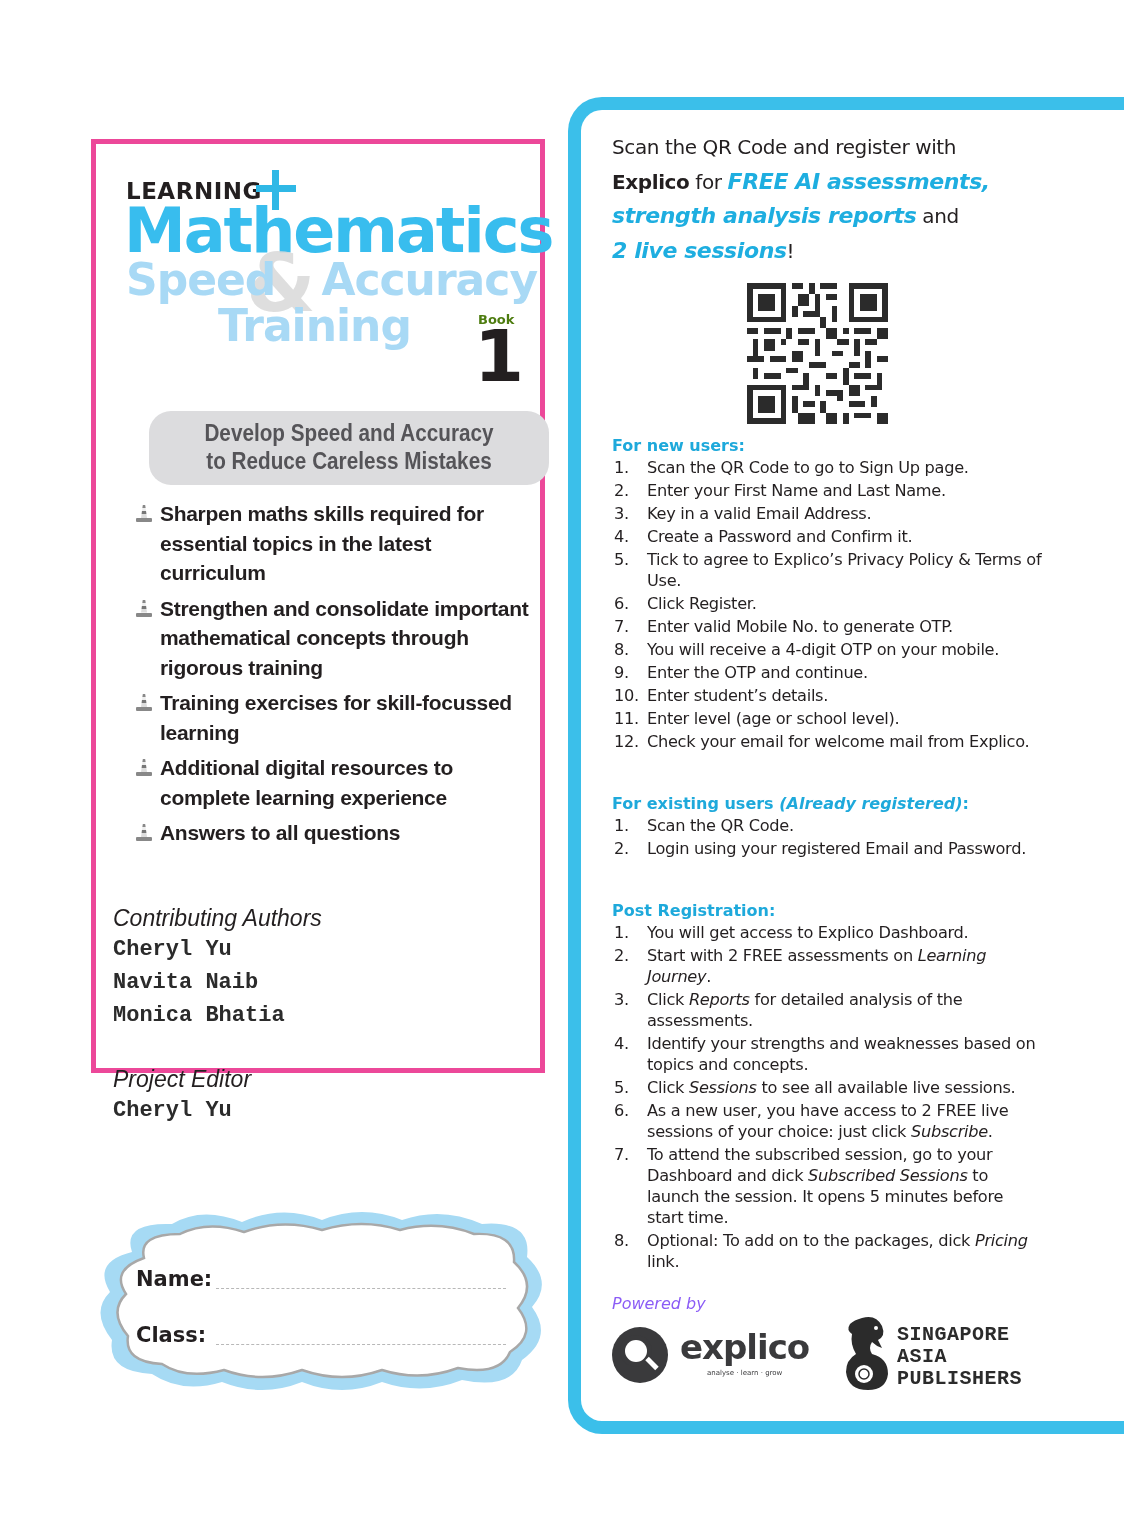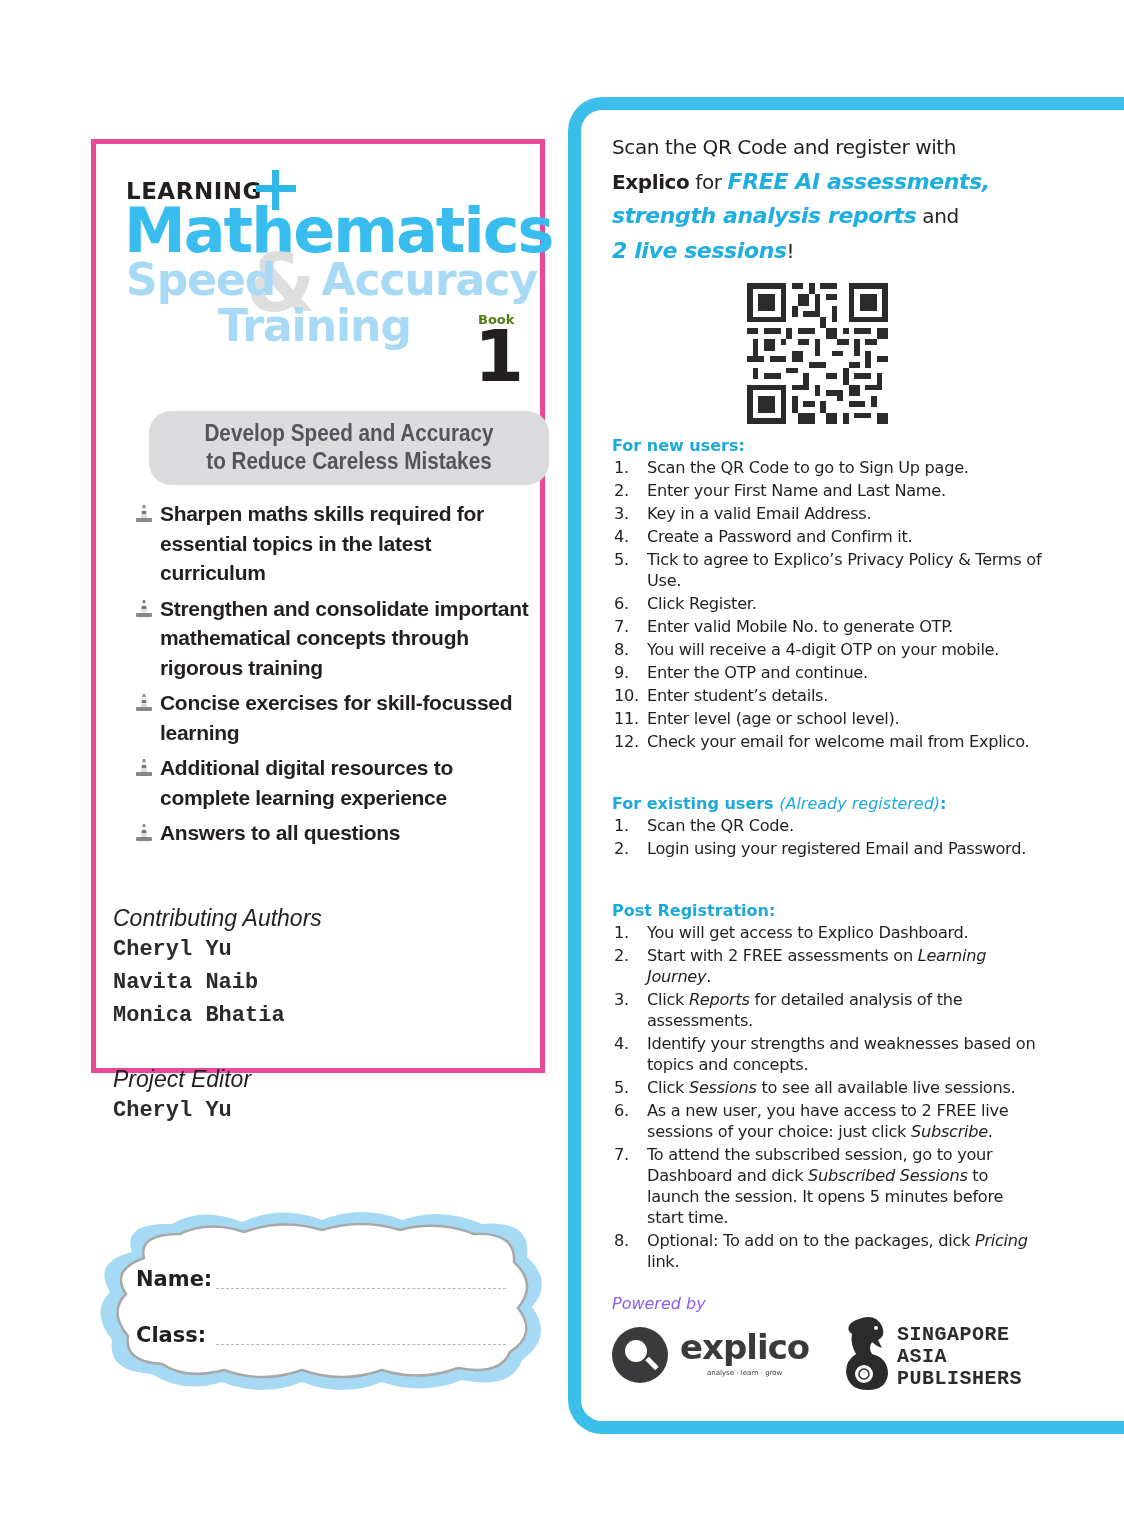--- a/index.html
+++ b/index.html
@@ -45,21 +45,21 @@
   .panel { position: absolute; left: 568px; top: 97px; width: 600px; height: 1337px; border: 13px solid #3bbfea; border-right: none; border-radius: 34px 0 0 34px; box-sizing: border-box; }
   .panel-content { position: absolute; left: 612px; top: 130px; width: 470px; }
   .intro { font-family: "DejaVu Sans", sans-serif; font-size: 20px; line-height: 34.5px; color: #231f20; letter-spacing: -0.4px; }
   .intro .brand-word { font-weight: bold; }
   .intro .hl { color: #1eaee0; font-weight: bold; font-size: 22px; font-style: italic; }
 
   .qr { position: absolute; left: 747px; top: 283px; width: 141px; height: 141px; }
 
   .section { position: absolute; left: 612px; width: 430px; font-family: "DejaVu Sans", sans-serif; }
   .sec-head { font-weight: bold; font-size: 16px; color: #1ea9db; line-height: 22px; }
-  .sec-head em { font-weight: normal; text-align: right; }
+  .sec-head em { font-weight: bold; text-align: right; }
   ol.steps { list-style: none; margin: 0; padding: 0; }
   ol.steps li { position: relative; padding-left: 35px; font-size: 16.2px; line-height: 21px; color: #231f20; margin-bottom: 2px; letter-spacing: -0.3px; }
   ol.steps li .num { position: absolute; left: 2px; top: 0; }
 
   .powered { position: absolute; left: 612px; top: 1294px; font-family: "DejaVu Sans", sans-serif; font-style: italic; font-size: 16px; color: #8b5cf6; }
   .explico-logo { position: absolute; left: 612px; top: 1323px; width: 200px; height: 60px; }
   .explico-icon { position: absolute; left: 0; top: 4px; width: 56px; height: 56px; border-radius: 50%; background: #3a3a3c; }
   .explico-icon:before { content: ""; position: absolute; left: 13px; top: 13px; width: 22px; height: 22px; border-radius: 50%; background: #fff; box-shadow: 0 0 0 5px #3a3a3c; }
   .explico-icon:after { content: ""; position: absolute; left: 33px; top: 34px; width: 14px; height: 5px; background: #fff; transform: rotate(45deg); }
   .explico-text { position: absolute; left: 68px; top: 4px; font-family: "DejaVu Sans", sans-serif; font-weight: bold; font-size: 34px; color: #3a3a3c; letter-spacing: -1px; }
@@ -94,21 +94,21 @@
           <span class="tip"></span>
           <span class="base"></span>
         </span><span>Sharpen maths skills required for essential topics in the latest curriculum</span></li>
     <li><span class="cone">
           <span class="tip"></span>
           <span class="base"></span>
         </span><span>Strengthen and consolidate important mathematical concepts through rigorous training</span></li>
     <li><span class="cone">
           <span class="tip"></span>
           <span class="base"></span>
-        </span><span>Concise exercises for skill-focussed learning</span></li>
+        </span><span>Training exercises for skill-focussed learning</span></li>
     <li><span class="cone">
           <span class="tip"></span>
           <span class="base"></span>
         </span><span>Additional digital resources to complete learning experience</span></li>
     <li><span class="cone">
           <span class="tip"></span>
           <span class="base"></span>
         </span><span>Answers to all questions</span></li>
   </ul>
 </div>

